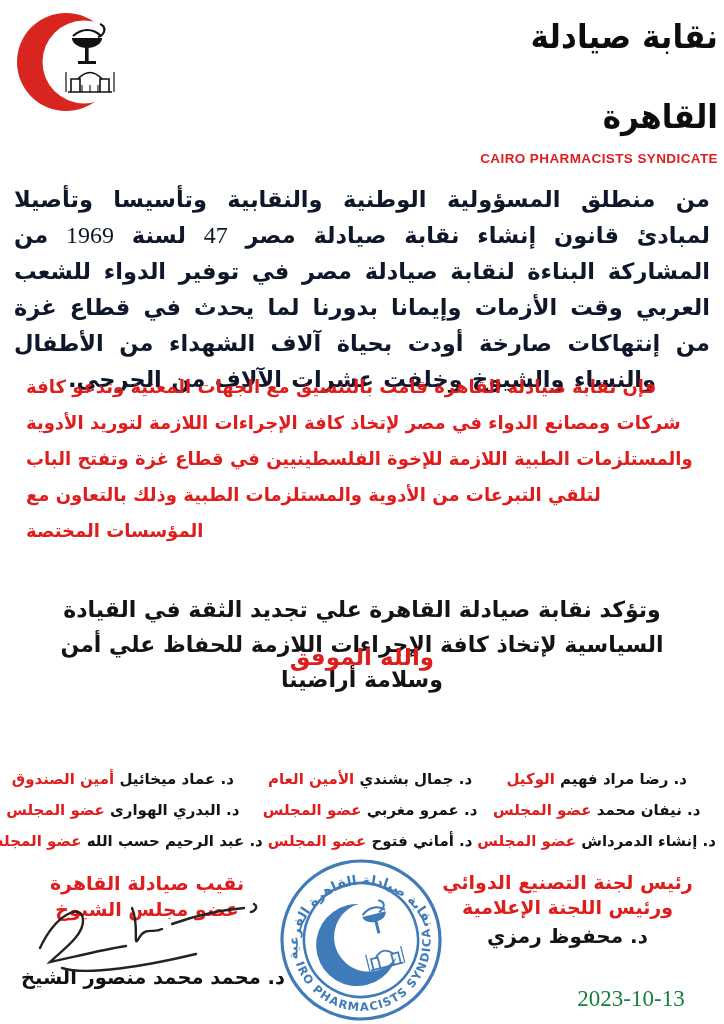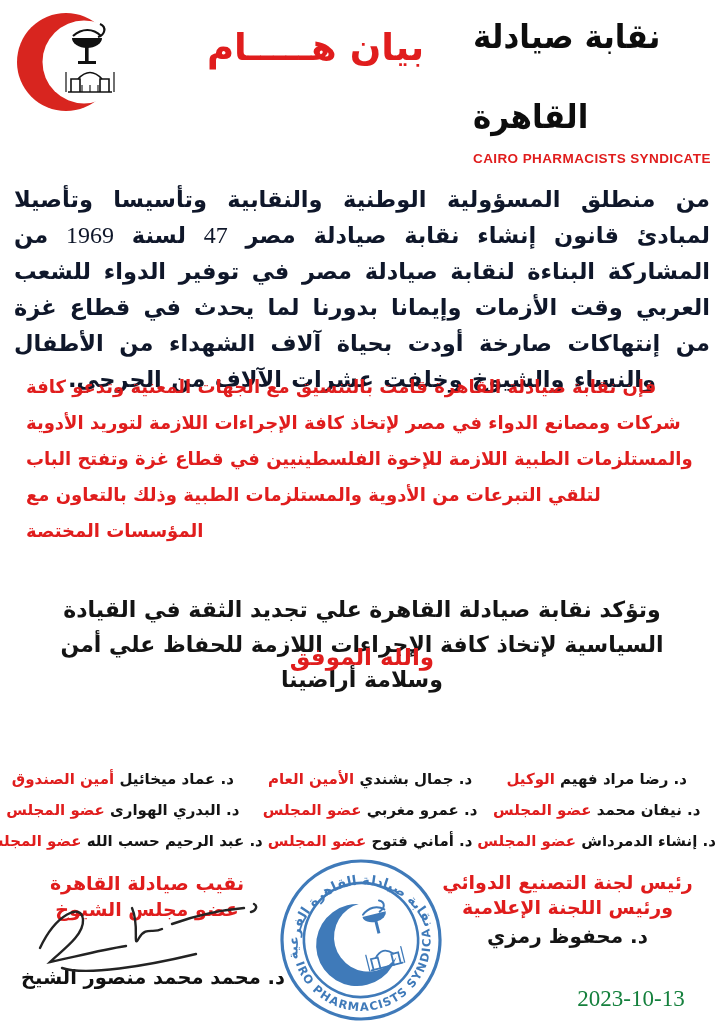--- a/index.html
+++ b/index.html
@@ -6,21 +6,21 @@
   .page{
     position:relative;width:724px;height:1024px;background:#ffffff;
     overflow:hidden;font-family:"DejaVu Sans",sans-serif;margin:0 auto;
   }
   
   .left-logo{position:absolute;left:12px;top:6px;width:128px;height:112px;}
   .main-title{
     position:absolute;left:168px;top:26px;width:295px;text-align:center;
     direction:rtl;color:var(--accent_red);font-size:37px;font-weight:bold;
   }
-  .right-logo{position:absolute;right:6px;top:2px;width:245px;text-align:left;}
+  .right-logo{position:absolute;right:6px;top:2px;width:245px;text-align:right;}
   .right-logo .calligraphy{
     direction:rtl;color:#0d0d0d;font-size:31px;font-weight:bold;
     line-height:74px;letter-spacing:-1px;transform:scaleY(1.08);
   }
   .right-logo .org-en{
     color:var(--accent_red);font-size:13.5px;font-weight:bold;letter-spacing:.4px;
     margin-top:1px;font-family:"Liberation Sans","DejaVu Sans",sans-serif;
   }
   
   .p1{
@@ -84,21 +84,20 @@
     <g stroke="#111" stroke-width="1.6" fill="none">
       <path d="M56 86 h44"></path>
       <path d="M59 86 v-13 h9 v13"></path>
       <path d="M88 86 v-13 h9 v13"></path>
       <path d="M66 73 q12 -13 24 0"></path>
       <path d="M54 86 v-20 m48 20 v-20" stroke-width="1.2"></path>
       <path d="M70 86 v-7 m8 7 v-7 m8 7 v-7" stroke-width="1.1"></path>
     </g>
   </svg>
 
-  <div class="main-title">بيان هـــــام</div>
 
   <div class="right-logo">
     <div class="calligraphy">نقابة صيادلة القاهرة</div>
     <div class="org-en">CAIRO PHARMACISTS SYNDICATE</div>
   </div>
 
   <p class="p1"><span>من منطلق المسؤولية الوطنية والنقابية وتأسيسا وتأصيلا لمبادئ قانون إنشاء نقابة صيادلة مصر </span><span class="serif-num">47</span><span> لسنة </span><span class="serif-num">1969</span><span> من المشاركة البناءة لنقابة صيادلة مصر في توفير الدواء للشعب العربي وقت الأزمات وإيمانا بدورنا لما يحدث في قطاع غزة من إنتهاكات صارخة أودت بحياة آلاف الشهداء من الأطفال والنساء والشيوخ وخلفت عشرات الآلاف من الجرحي.</span></p>
 
   <p class="p2">فإن نقابة صيادلة القاهرة قامت بالتنسيق مع الجهات المعنية وتدعو كافة شركات ومصانع الدواء في مصر لإتخاذ كافة الإجراءات اللازمة لتوريد الأدوية والمستلزمات الطبية اللازمة للإخوة الفلسطينيين في قطاع غزة وتفتح الباب لتلقي التبرعات من الأدوية والمستلزمات الطبية وذلك بالتعاون مع المؤسسات المختصة</p>
 

